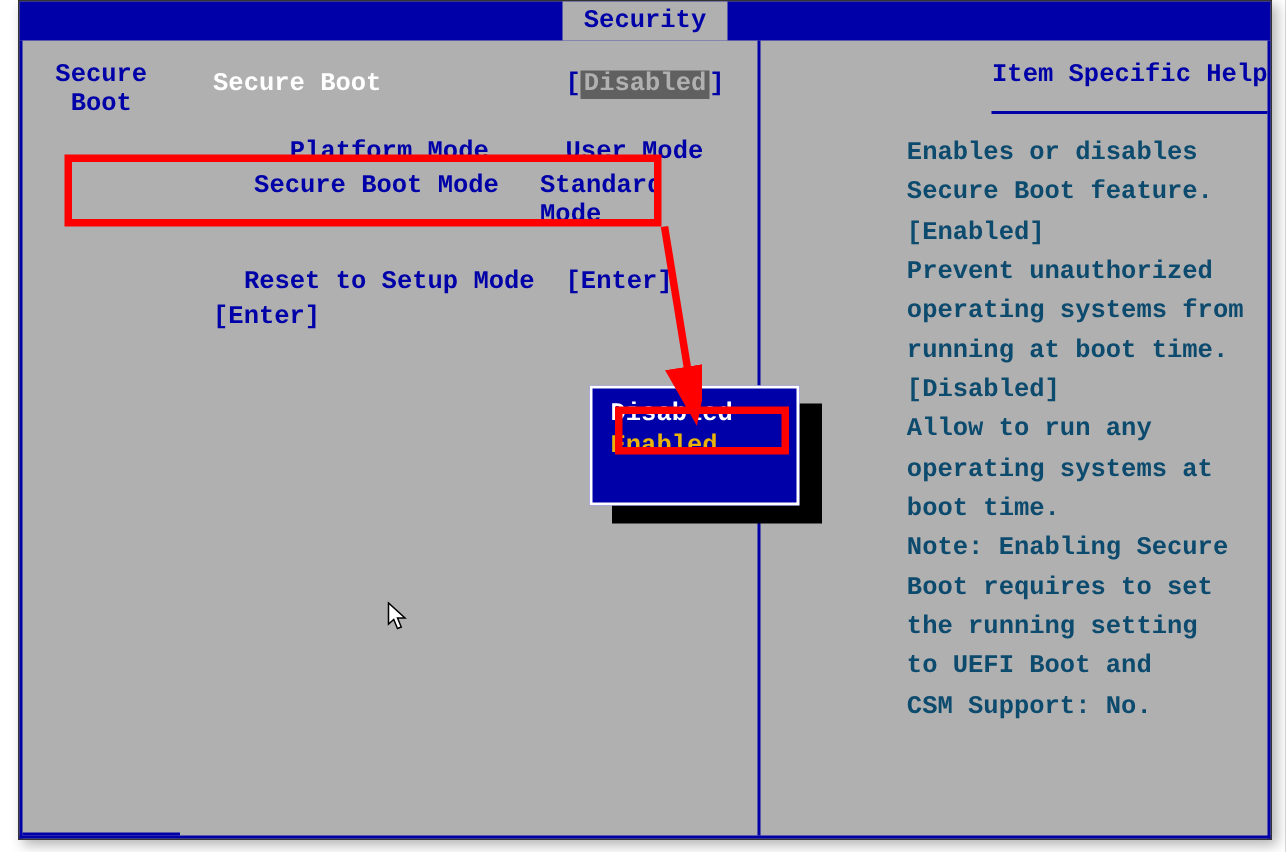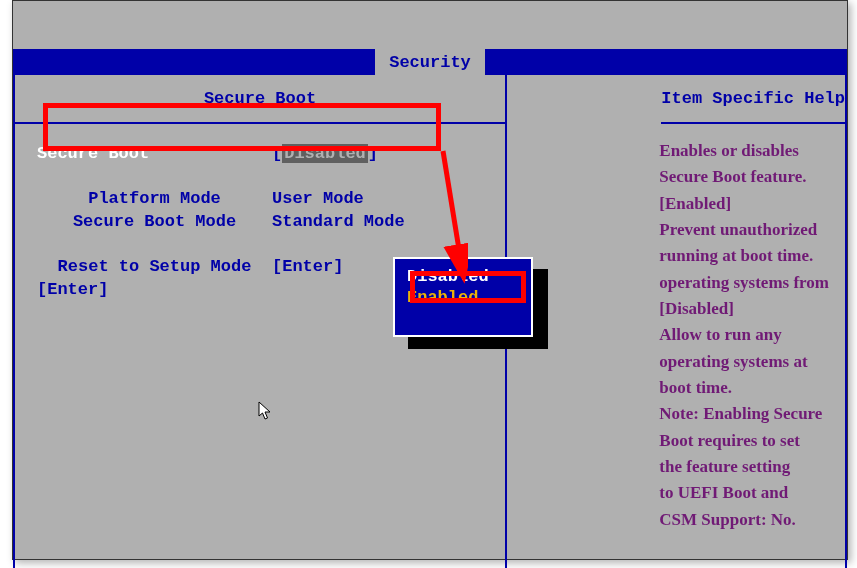--- a/index.html
+++ b/index.html
@@ -25,65 +25,63 @@
       background: #b0b0b0;
       border: 1px solid #333;
       box-shadow: 3px 3px 8px rgba(0,0,0,0.3);
     }
     .top-bar {
       height: 26px;
       background: #0000a8;
       position: relative;
       display: flex;
       justify-content: center;
-      margin-top: 48px;
     }
     .top-tab {
       background: #b0b0b0;
       color: #0000a8;
       padding: 2px 14px;
       display: flex;
       align-items: center;
       height: 26px;
     }
     .content {
       display: flex;
       height: calc(100% - 26px);
       border-left: 2px solid #0000a8;
       border-right: 2px solid #0000a8;
       border-bottom: 2px solid #0000a8;
     }
     .left-panel {
       flex: 1.45;
       border-right: 2px solid #0000a8;
       display: flex;
-      flex-direction: column;
+      flex-direction: row;
     }
     .right-panel {
       flex: 1;
       display: flex;
       flex-direction: column;
       align-items: flex-end;
     }
     .panel-header {
       padding: 14px 0;
       text-align: center;
       color: #0000a8;
       border-bottom: 2px solid #0000a8;
     }
     .panel-body {
       padding: 20px 22px;
       position: relative;
       flex: 1;
     }
     .right-panel .panel-body {
-      color: #701a75;
+      color: #0c4a6e;
       line-height: 1.55;
       padding: 14px 16px;
-      font-family: Liberation Serif, serif;
     }
     .row {
       display: flex;
       margin-bottom: 4px;
     }
     .row-label {
       width: 235px;
     }
     .blue-label {
       color: #0000a8;
@@ -220,29 +218,29 @@
       </div>
     </div>
 
     <div class="right-panel">
       <div class="panel-header">Item Specific Help</div>
       <div class="panel-body">
         <div>Enables or disables</div>
         <div>Secure Boot feature.</div>
         <div>[Enabled]</div>
         <div>Prevent unauthorized</div>
+        <div>operating systems from</div>
         <div>running at boot time.</div>
-        <div>operating systems from</div>
         <div>[Disabled]</div>
         <div>Allow to run any</div>
         <div>operating systems at</div>
         <div>boot time.</div>
         <div>Note: Enabling Secure</div>
         <div>Boot requires to set</div>
-        <div>the feature setting</div>
+        <div>the running setting</div>
         <div>to UEFI Boot and</div>
         <div>CSM Support:  No.</div>
       </div>
     </div>
 
   </div>
 
   <div class="popup-shadow"></div>
   <div class="popup">
     <div class="popup-item selected">Disabled</div>

